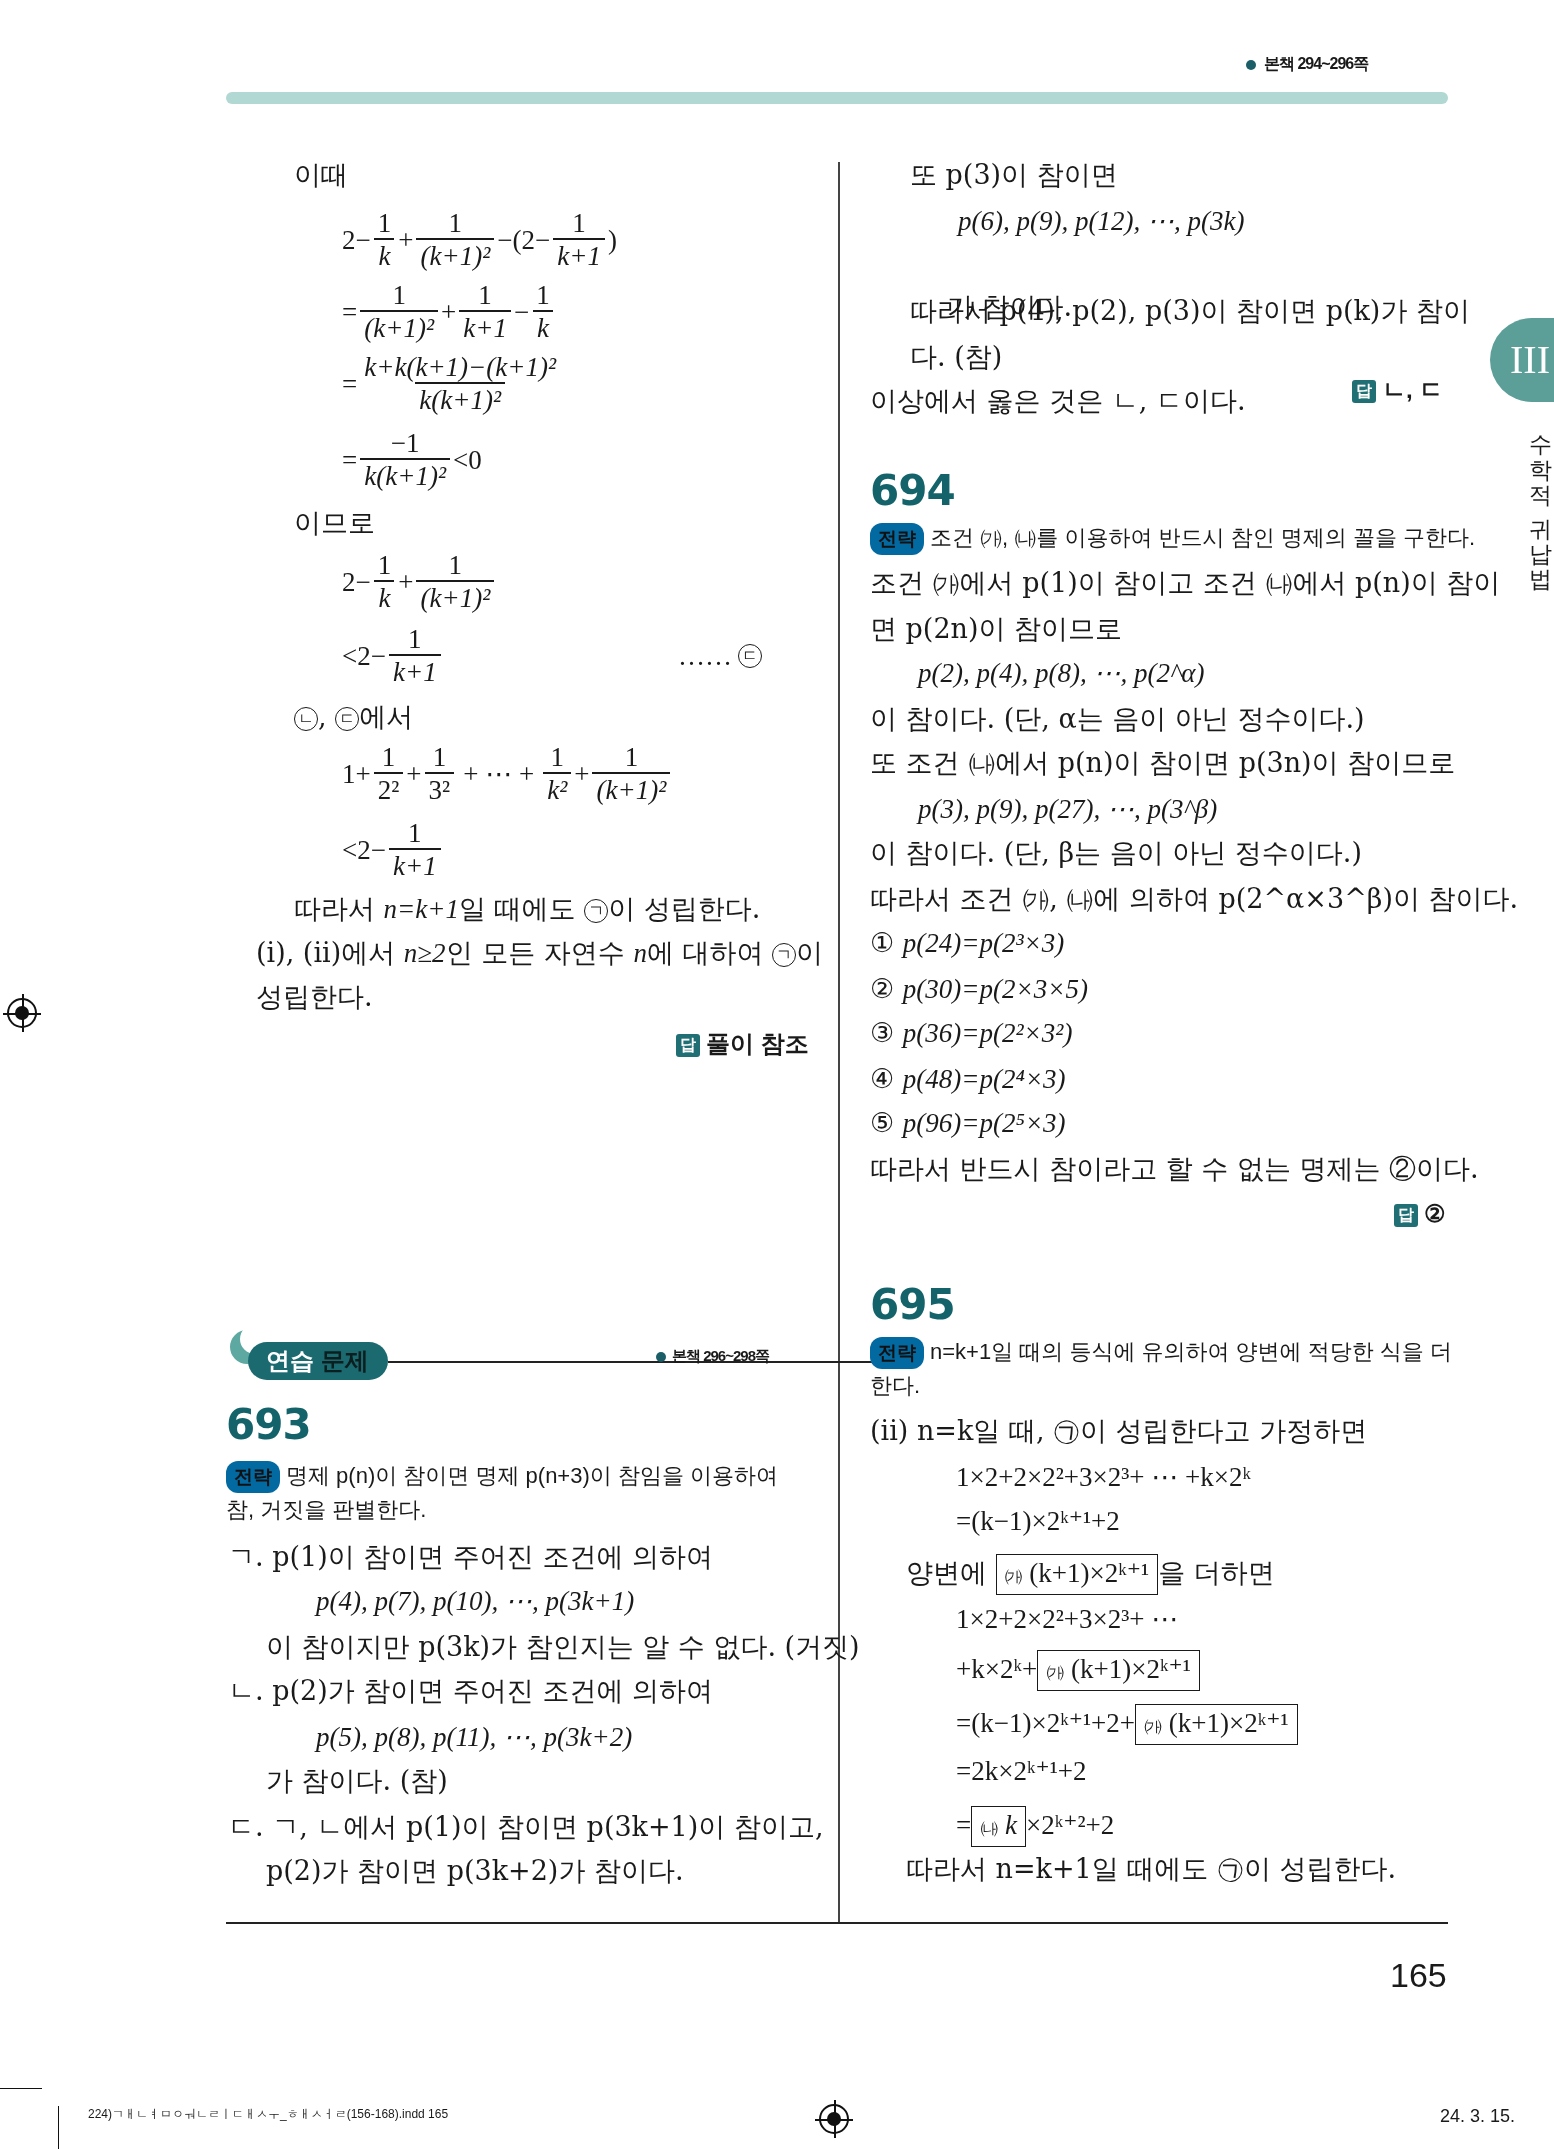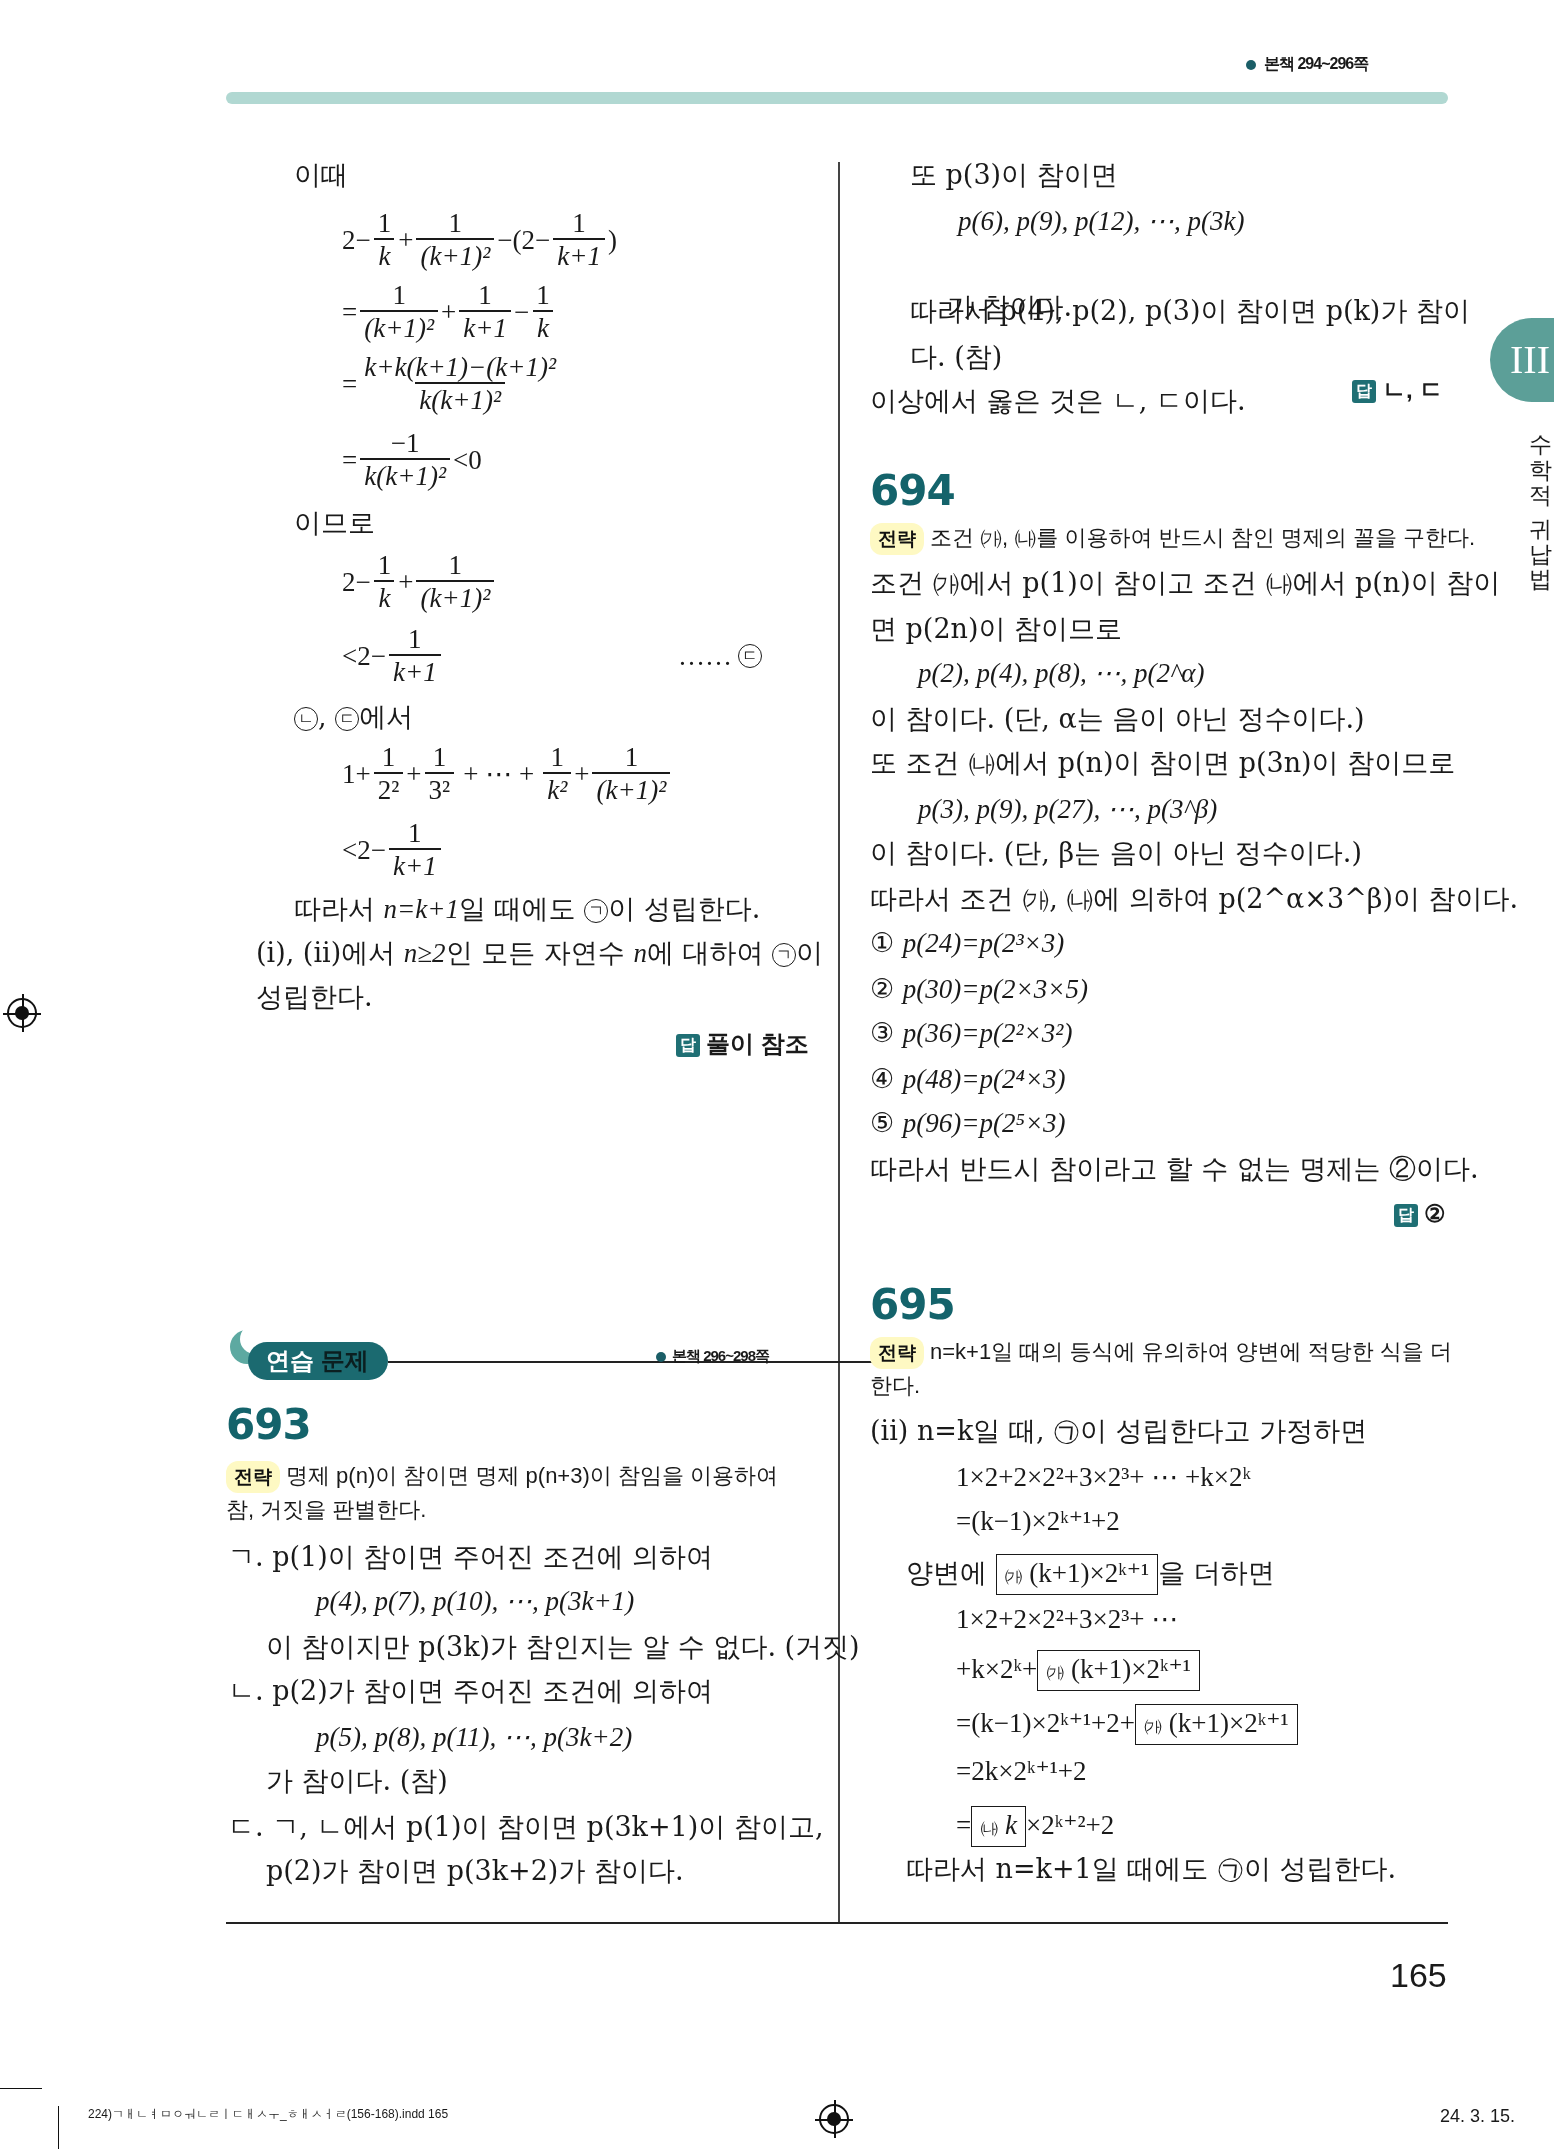--- a/index.html
+++ b/index.html
@@ -24,21 +24,21 @@
               font-size:40px; line-height:84px; padding-left:20px; font-family:"Liberation Serif", serif; }
   .side-label { top:418px; left:1526px; writing-mode:vertical-rl; font-size:23px; font-family:"Liberation Sans", sans-serif; letter-spacing:2px; }
 
   
   .frac { display:inline-flex; flex-direction:column; align-items:center; vertical-align:middle; margin:0 3px; }
   .frac .num { padding:0 4px; line-height:30px; }
   .frac .den { border-top:2px solid #1a1a1a; padding:0 4px; line-height:32px; }
 
   .prob-num { font-family:"DejaVu Sans", sans-serif; font-weight:bold; font-size:42px; color:#14636b; letter-spacing:-1px; }
   .strategy { font-family:"Liberation Sans", sans-serif; font-size:22px; line-height:32px; }
-  .strategy .badge { display:inline-block; background:#fef9c3; color:#111; font-weight:bold; font-size:19px; border-radius:12px; padding:4px 8px; line-height:24px; margin-right:6px; }
+  .strategy .badge { display:inline-block; background:#0369a1; color:#111; font-weight:bold; font-size:19px; border-radius:12px; padding:4px 8px; line-height:24px; margin-right:6px; }
   .ans { font-family:"Liberation Sans", sans-serif; font-weight:bold; font-size:24px; }
   .ans .tag { display:inline-block; background:#1f6f74; color:#fff; font-size:16px; border-radius:3px; padding:1px 4px; margin-right:6px; vertical-align:middle; }
   .circ { display:inline-block; width:24px; height:24px; border:1.5px solid #1a1a1a; border-radius:50%; font-size:16px; line-height:21px; text-align:center; vertical-align:middle; font-family:"DejaVu Sans", sans-serif; }
   .boxed { display:inline-block; border:1.5px solid #1a1a1a; padding:0 8px; line-height:36px; }
   .small-label { font-size:18px; }
 
   
   .practice { top:1330px; left:226px; }
   .practice .pill { position:absolute; left:22px; top:12px; width:140px; height:38px; border-radius:20px; background:#1b6a70; color:#fff;
                     font-family:"Liberation Sans", sans-serif; font-weight:bold; font-size:24px; line-height:38px; padding-left:18px; }

